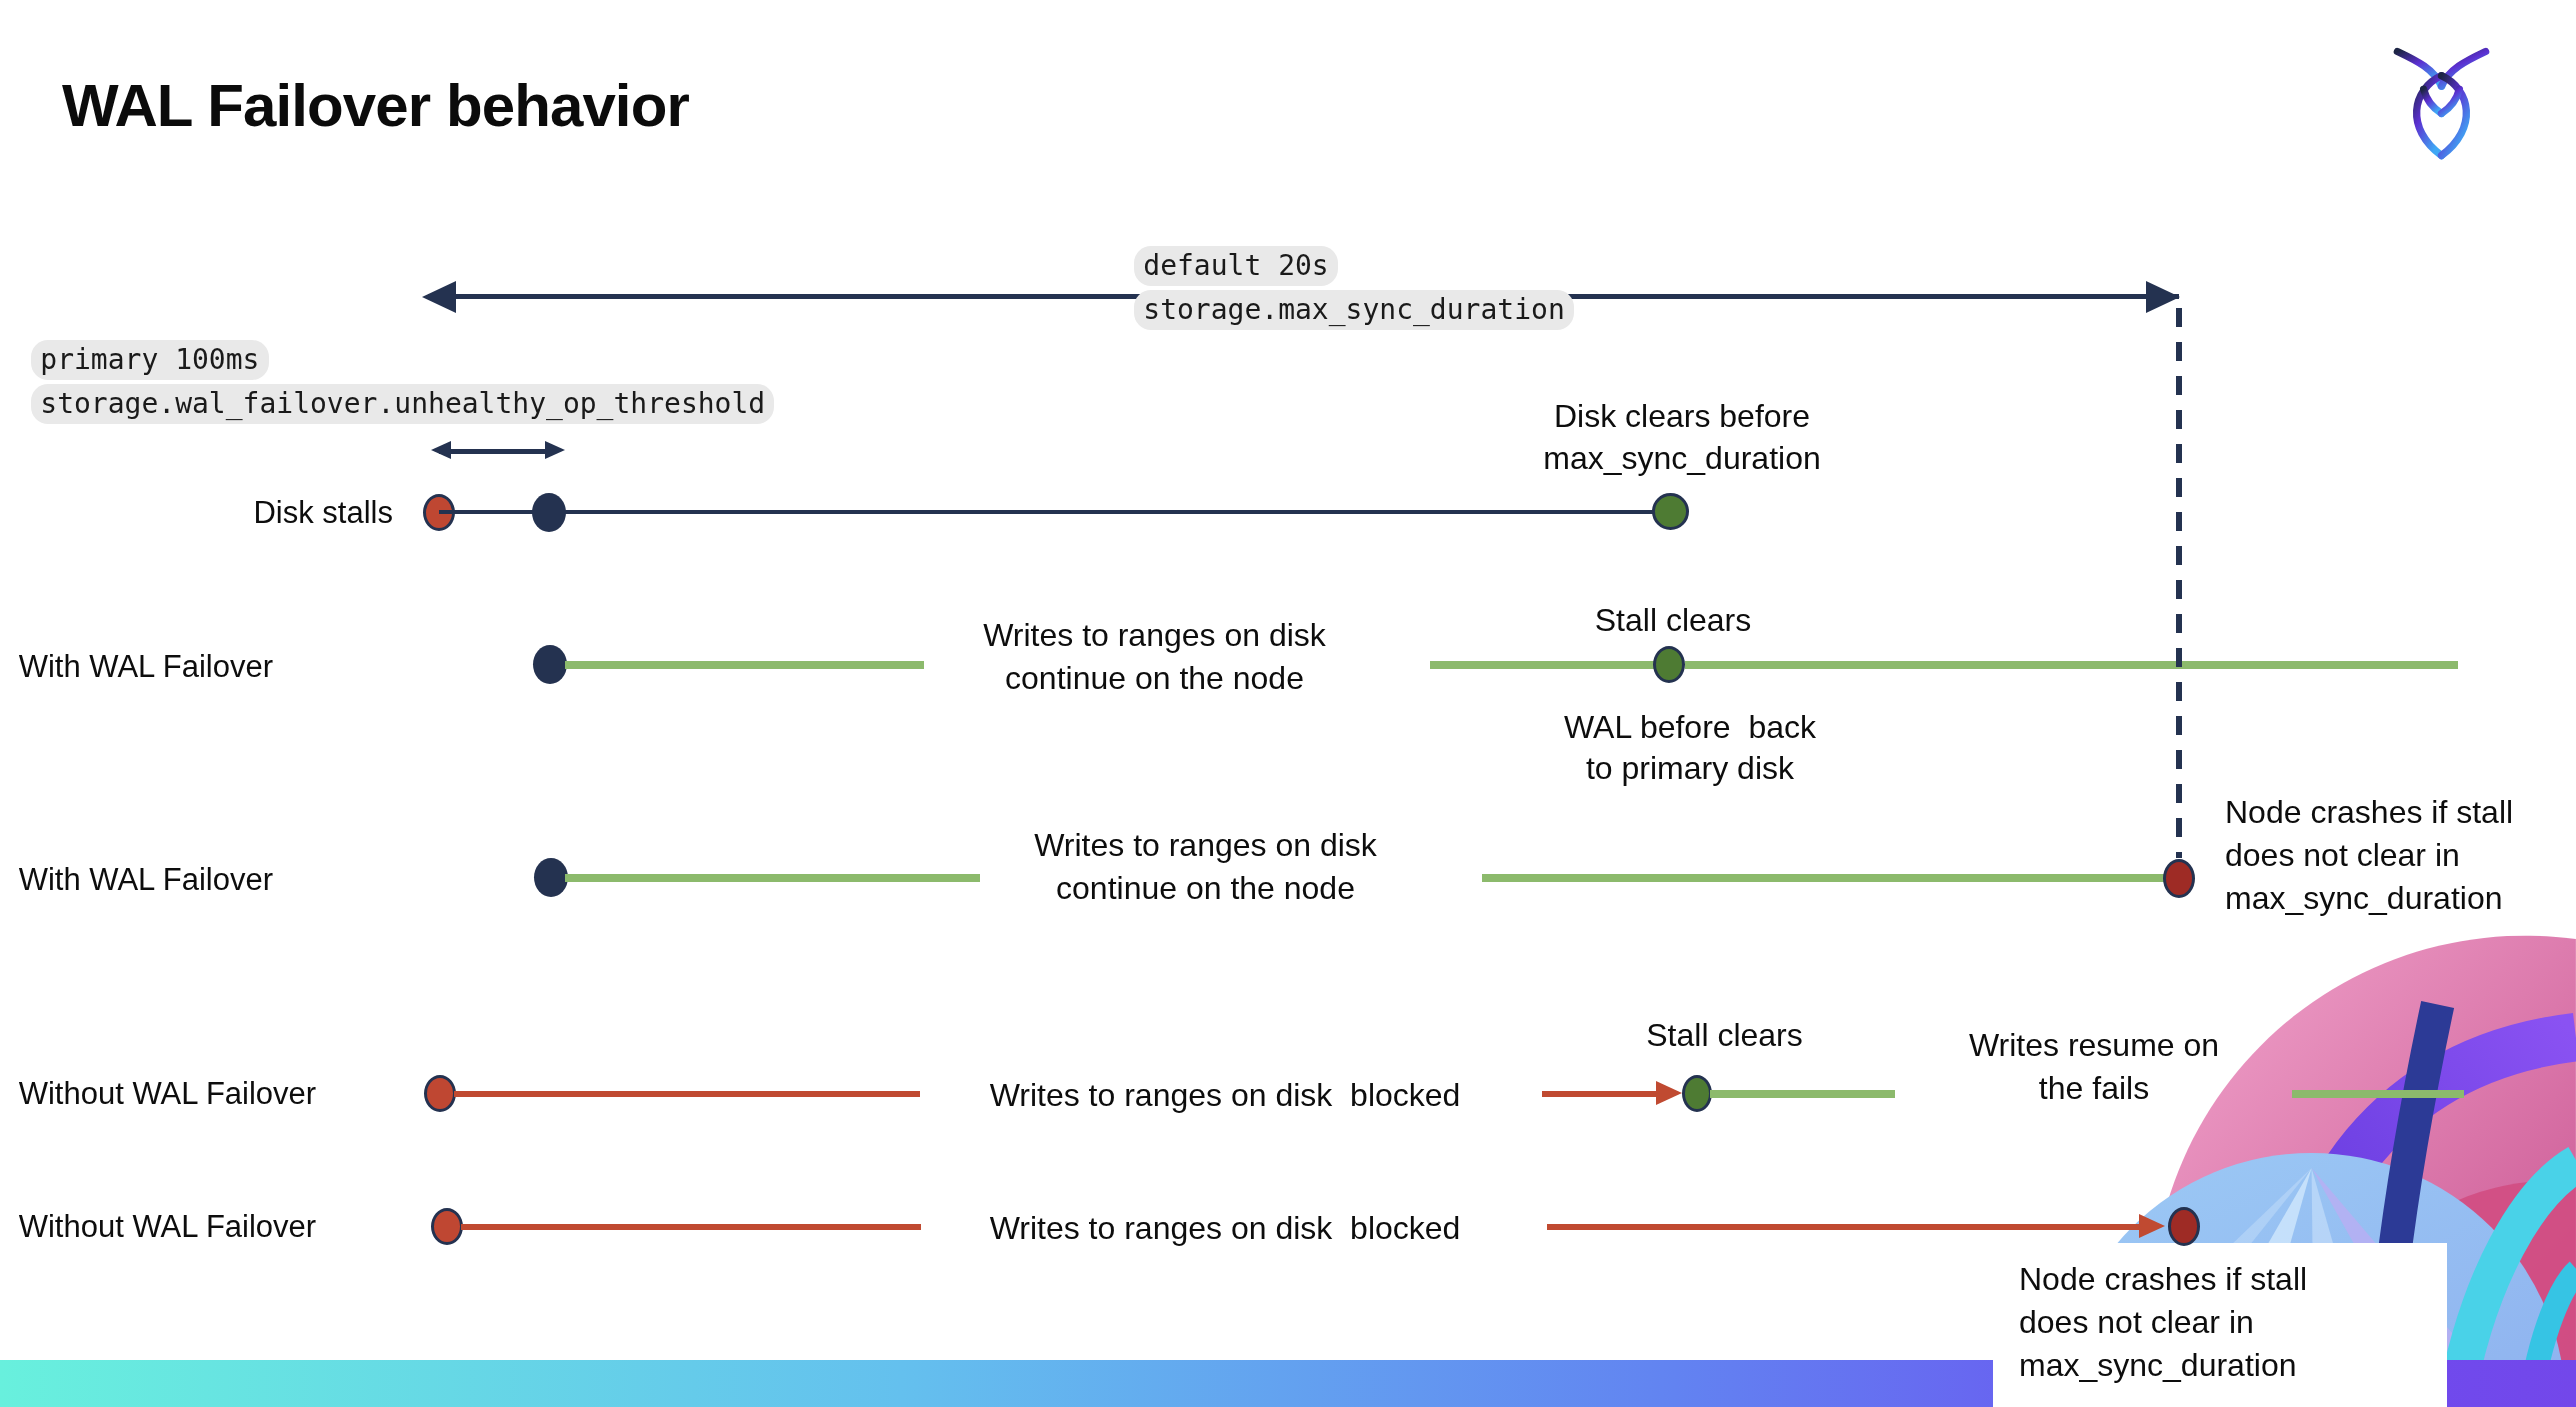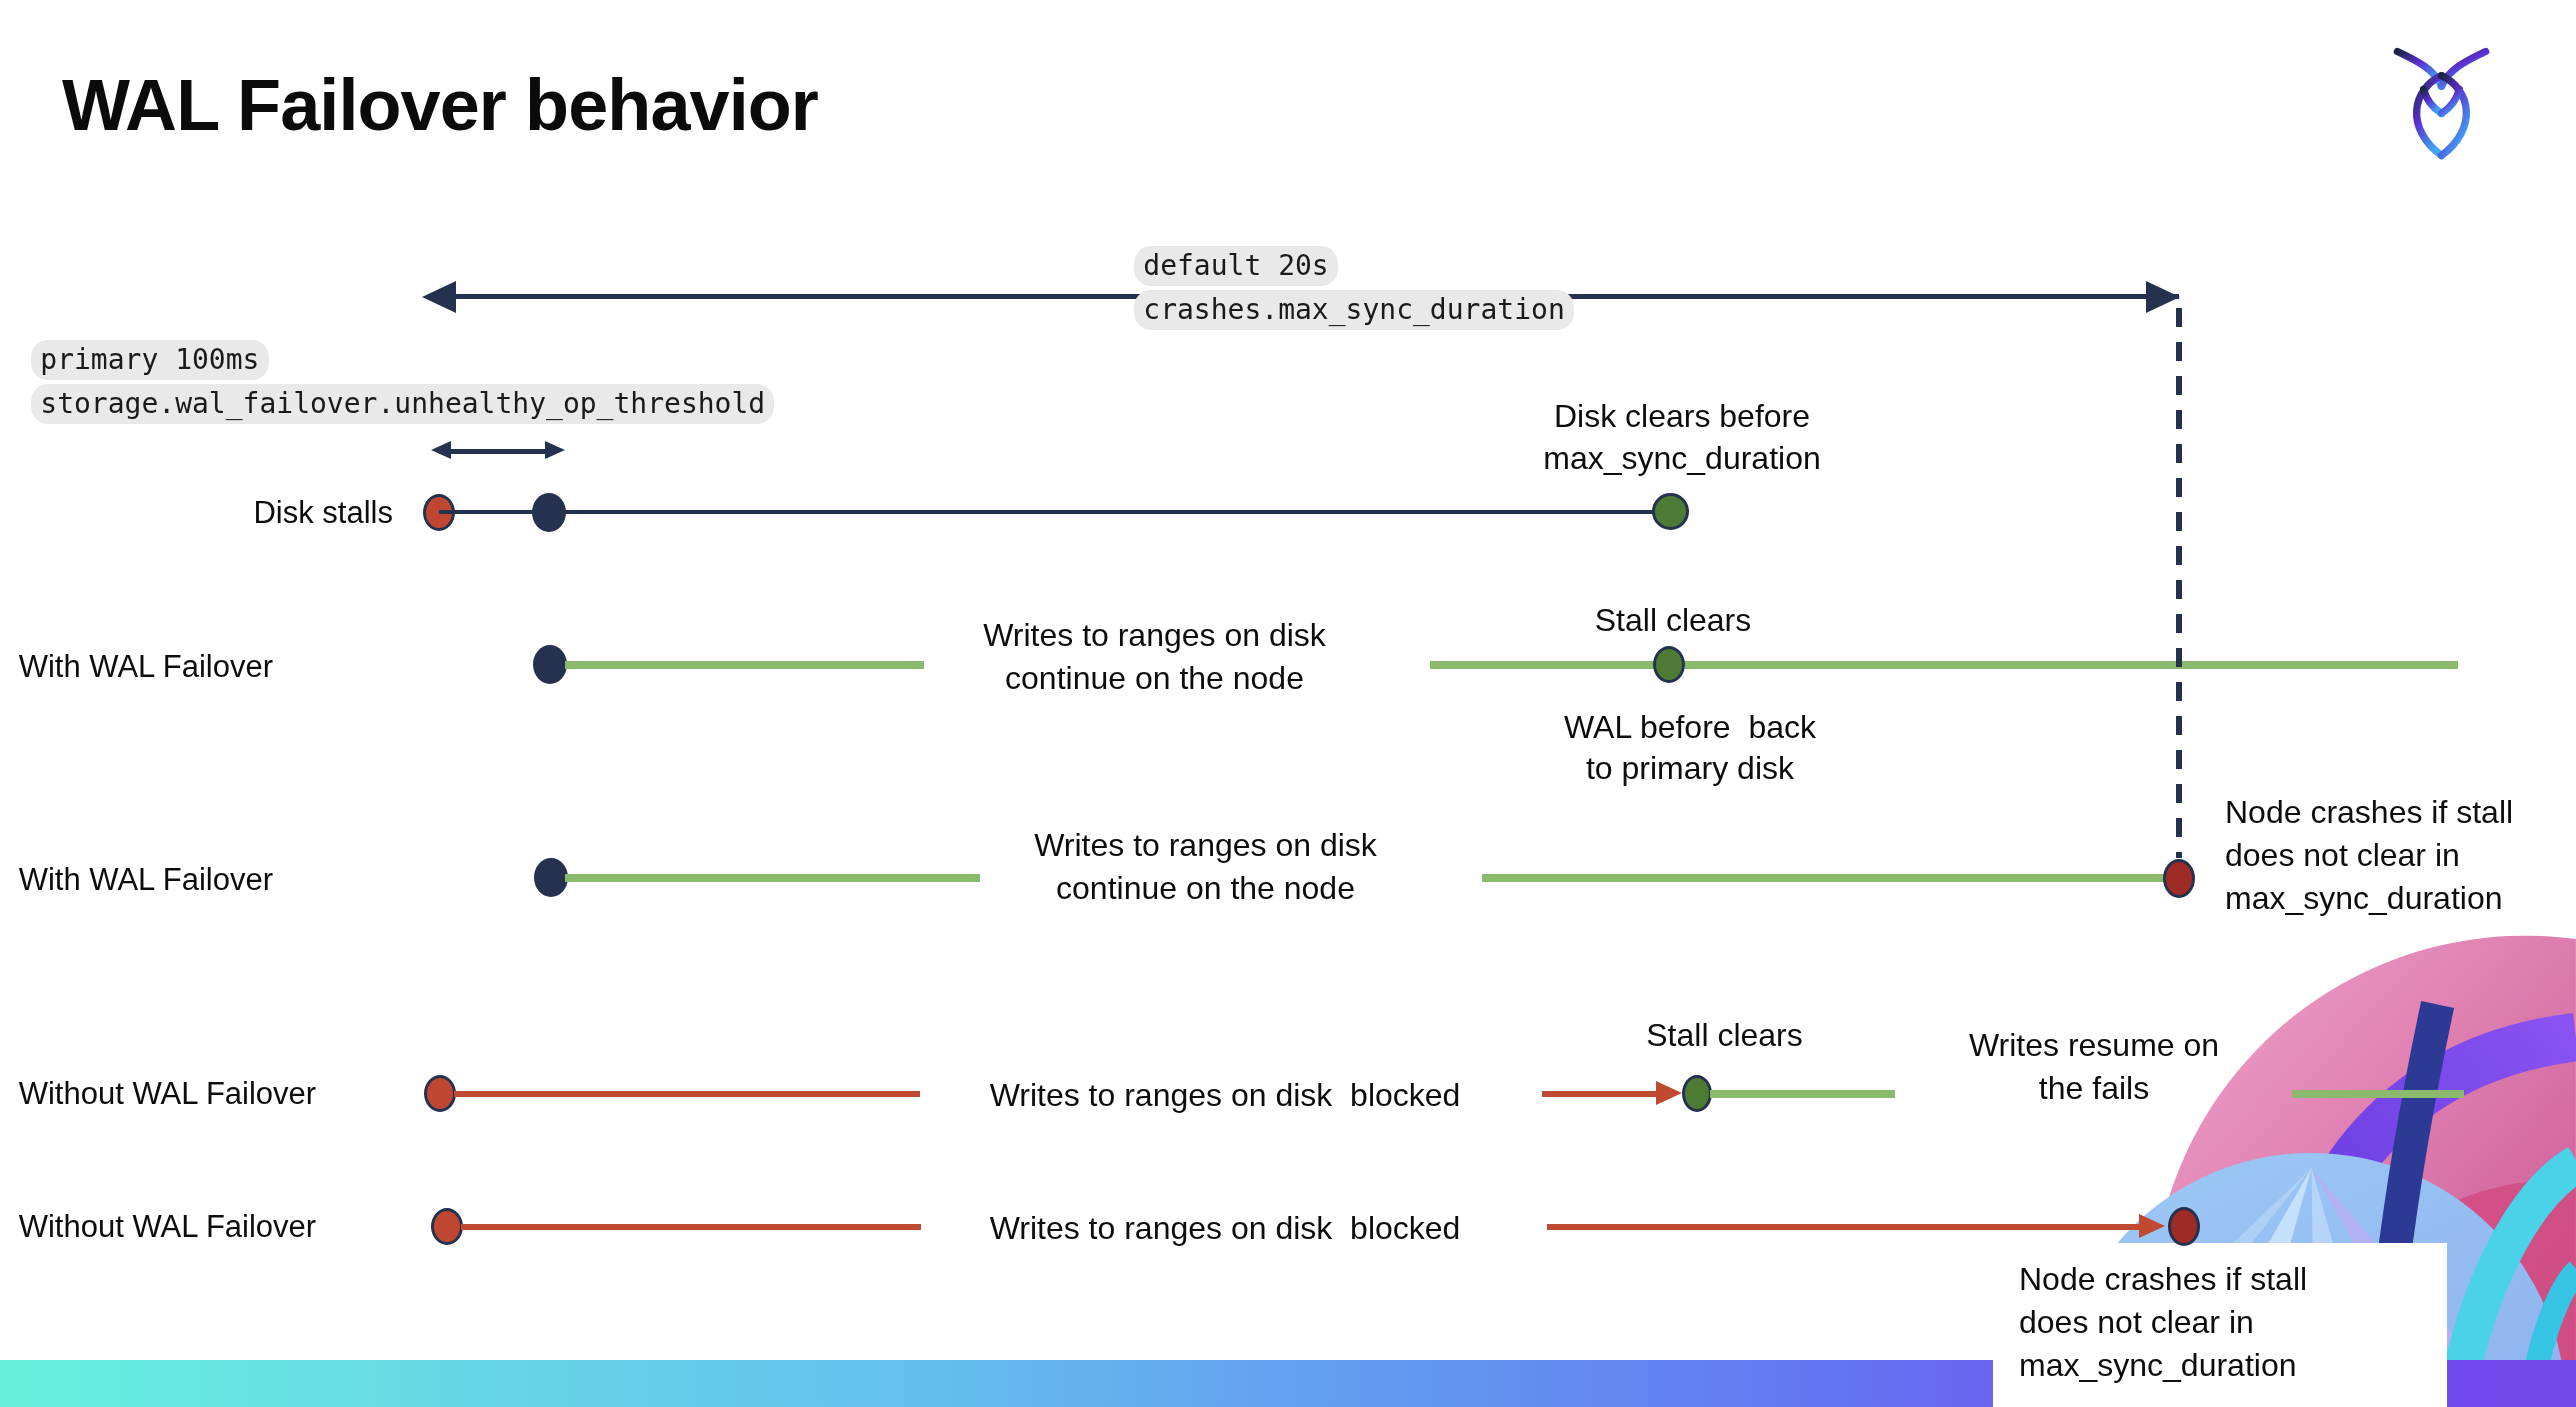--- a/index.html
+++ b/index.html
@@ -26,21 +26,21 @@
   .note{position:absolute;font-size:32px;line-height:43px;white-space:pre-wrap;color:#0d0d0d;z-index:4;}
   .note.center{text-align:center;}
   .rowlabel{position:absolute;font-size:31px;line-height:39px;color:#0d0d0d;z-index:4;}
   .code-block{position:absolute;z-index:4;}
   .code-line{
     display:table;white-space:pre;margin-bottom:4.7px;padding:2.8px 9.3px;
     background:var(--code-highlight,#e9e9e9);
     font-family:"DejaVu Sans Mono",monospace;font-size:28px;line-height:34px;color:#1a1a1a;border-radius:17px;
   }
   
-  .title{position:absolute;left:62px;top:54px;font-size:72px;line-height:103px;font-weight:800;letter-spacing:-0.9px;color:#0b0b0b;z-index:4;}
+  .title{position:absolute;left:62px;top:54px;font-size:60px;line-height:103px;font-weight:800;letter-spacing:-0.9px;color:#0b0b0b;z-index:4;}
   .logo{position:absolute;left:2389px;top:43px;width:105px;height:120px;z-index:4;}
   
   .span-line{left:428px;top:294px;width:1751px;height:4.7px;z-index:2;}
   .span-tri-w{left:422px;top:281px;z-index:2;}
   .span-tri-e{left:2146px;top:281px;z-index:2;}
   .maxsync-label{left:1134px;top:246px;}
   .unhealthy-label{left:31px;top:340px;}
   .mini-line{left:439px;top:449px;width:116px;height:4.7px;z-index:2;}
   .mini-tri-w{left:431px;top:441px;z-index:2;}
   .mini-tri-e{left:545px;top:441px;z-index:2;}
@@ -158,21 +158,21 @@
     <path d="M 480 561 C 505 420 560 330 612 300" fill="none" stroke="#49d2e8" stroke-width="40"></path>
     <path d="M 560 561 C 572 480 595 430 612 415" fill="none" stroke="#36c4e4" stroke-width="26"></path>
     <path d="M 8 561 C 18 520 38 492 64 485" fill="none" stroke="#4ae0df" stroke-width="22"></path>
   </svg>
 
   <div class="hline span-line"></div>
   <div class="tri nw abs span-tri-w"></div>
   <div class="tri ne abs span-tri-e"></div>
   <div class="code-block maxsync-label">
     <div class="code-line">default 20s</div>
-    <div class="code-line">crashes.max_sync_duration</div>
+    <div class="code-line">storage.max_sync_duration</div>
   </div>
 
   <div class="code-block unhealthy-label">
     <div class="code-line">primary 100ms</div>
     <div class="code-line">storage.wal_failover.unhealthy_op_threshold</div>
   </div>
   <div class="hline mini-line"></div>
   <div class="tri mw abs mini-tri-w"></div>
   <div class="tri me abs mini-tri-e"></div>
 

